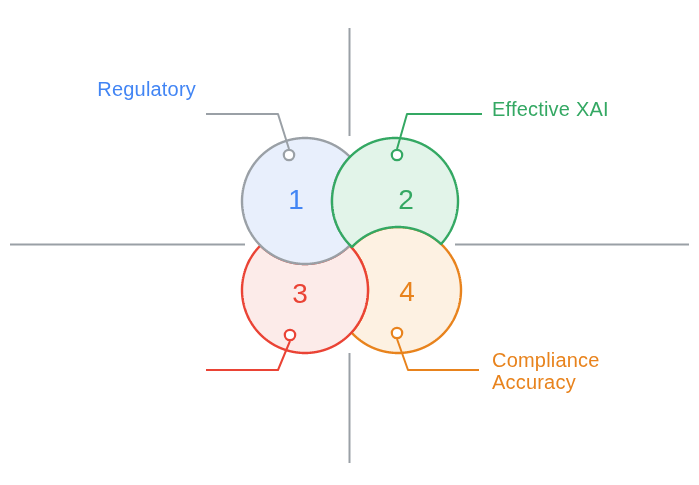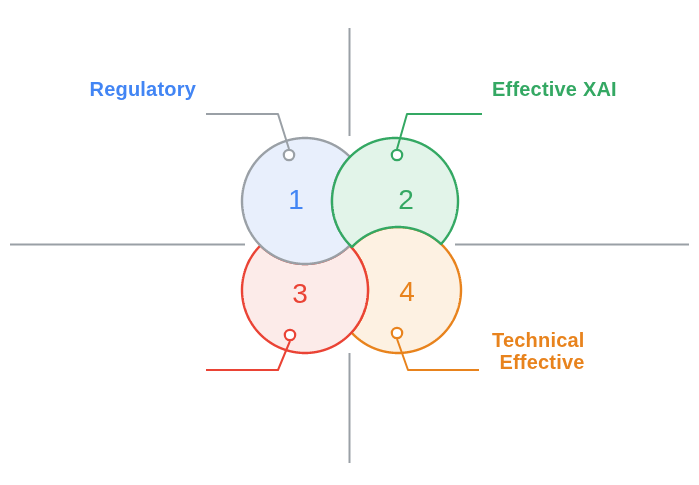--- a/index.html
+++ b/index.html
@@ -8,26 +8,26 @@
     width:699px;height:485px;
     background:#fff;
     overflow:hidden;
     font-family:"Liberation Sans","DejaVu Sans",sans-serif;
   }
   .stage svg{position:absolute;left:0;top:0;}
   .lbl{
     position:absolute;
     font-size:20px;
     line-height:22px;
-    font-weight:700;
+    font-weight:400;
     letter-spacing:0.2px;
     white-space:nowrap;
   }
   .lbl.right{text-align:right;}
-  .lbl.left{text-align:right;}
+  .lbl.left{text-align:left;margin-top:20px;}
   svg text.num{
     font-family:"Liberation Sans","DejaVu Sans",sans-serif;
     font-size:28px;
     font-weight:500;
   }
 </style>
 </head>
 <body>
 
 <div class="stage" style="background: rgb(255, 255, 255);">
@@ -58,17 +58,17 @@
   <div class="lbl right" style="right: 503px; top: 78px; color: rgb(66, 133, 244);">
     <div>Regulatory</div>
   </div>
 
   <div class="lbl left" style="left: 492px; top: 78px; color: rgb(52, 168, 99);">
     <div>Effective XAI</div>
   </div>
 
 
   <div class="lbl left" style="left: 492px; top: 329px; color: rgb(232, 131, 29);">
-    <div>Technical</div>
-    <div>Effective</div>
+    <div>Compliance</div>
+    <div>Accuracy</div>
   </div>
 
 </div>
 
 </body></html>

